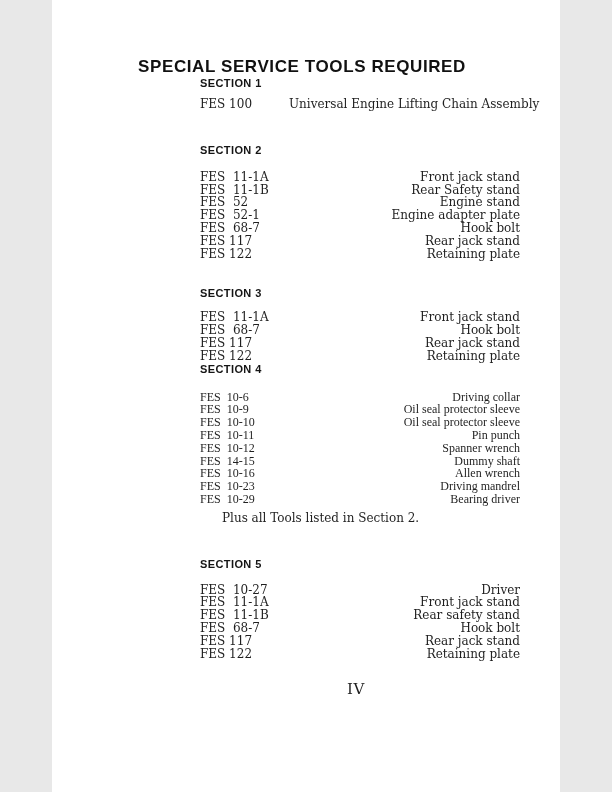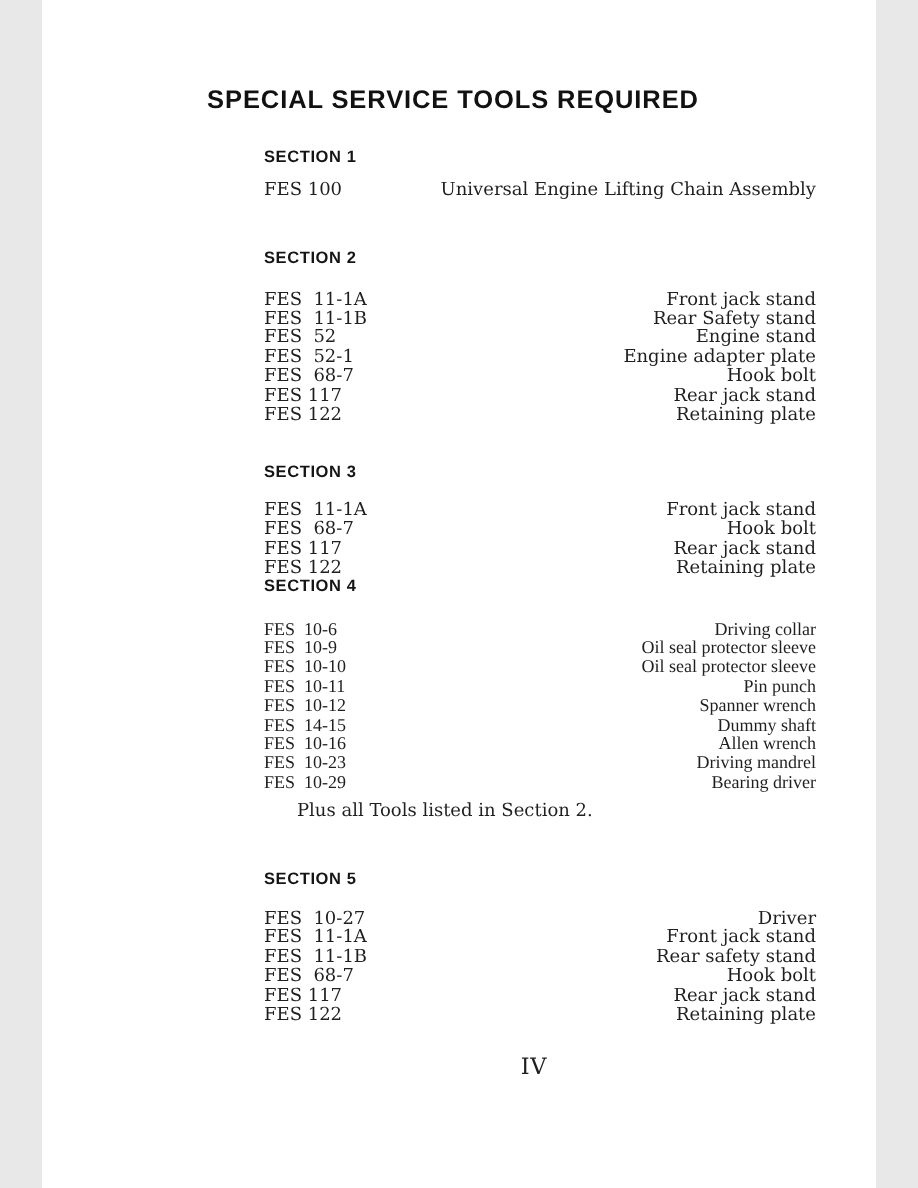--- a/index.html
+++ b/index.html
@@ -5,21 +5,21 @@
   * { margin: 0; padding: 0; box-sizing: border-box; }
   html, body { background: #e8e8e8; }
   body {
     font-family: "DejaVu Serif", serif;
     color: #1f1f1f;
     display: flex;
     justify-content: center;
   }
   .page {
     position: relative;
-    width: 556px;
+    width: 508px;
     height: 792px;
     background: #ffffff;
     padding-top: 57px;
     overflow: hidden;
   }
   .title {
     font-family: "Liberation Sans", sans-serif;
     font-weight: bold;
     font-size: 17px;
     line-height: 20px;
@@ -56,21 +56,21 @@
   }
   .desc { white-space: pre; }
   .section-note {
     font-size: 12px;
     line-height: 12.8px;
     margin-left: 22px;
     margin-top: 6px;
     white-space: pre;
   }
   
-  #sections section:nth-of-type(1) { margin-top: 22px; }
+  #sections section:nth-of-type(1) { }
   #sections section:nth-of-type(1) .rows { margin-top: 8px; }
   #sections section:nth-of-type(2) { margin-top: 33px; }
   #sections section:nth-of-type(2) .rows { margin-top: 14px; }
   #sections section:nth-of-type(3) { margin-top: 27px; }
   #sections section:nth-of-type(3) .rows { margin-top: 11px; }
   #sections section:nth-of-type(4) { }
   #sections section:nth-of-type(4) .rows { margin-top: 15px; font-family: Liberation Serif, serif; }
   #sections section:nth-of-type(5) { margin-top: 33px; }
   #sections section:nth-of-type(5) .rows { margin-top: 13px; }
   .page-number {

